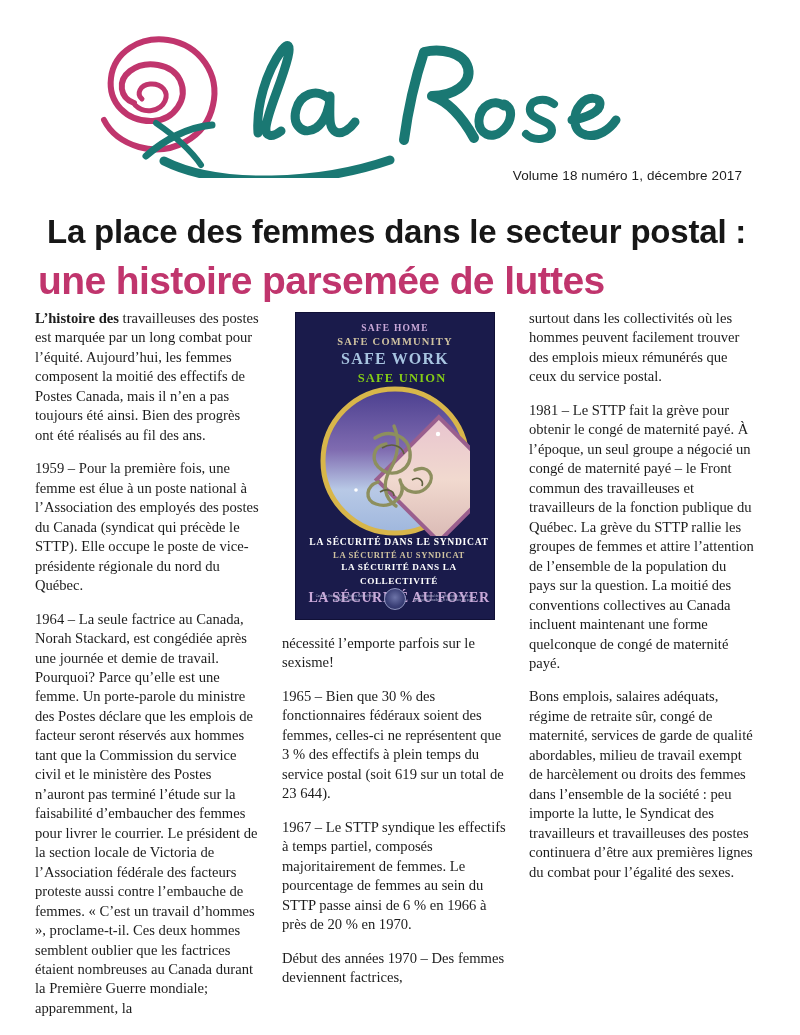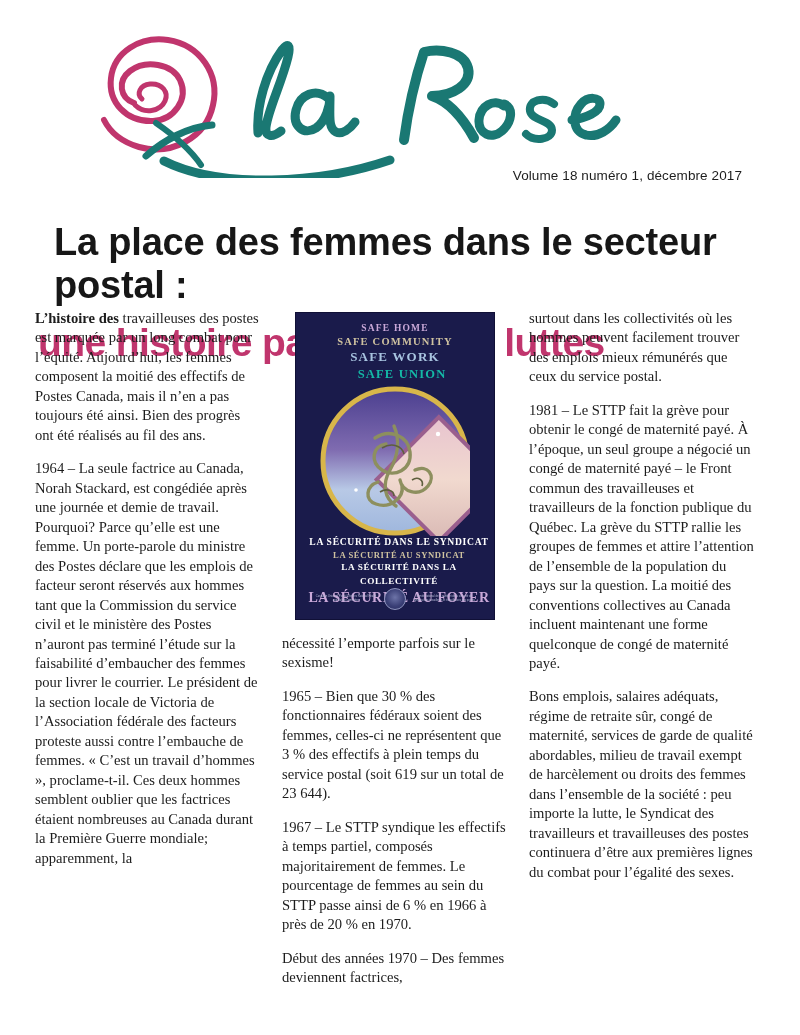--- a/index.html
+++ b/index.html
@@ -45,25 +45,25 @@
   
   .headline-block {
     position: absolute;
     left: 38px;
     top: 205px;
     width: 724px;
   }
   .headline-main {
     font-family: "Liberation Sans", sans-serif;
     font-weight: bold;
-    font-size: 38px;
+    font-size: 33px;
     line-height: 1.12;
     color: #171717;
     letter-spacing: -0.2px;
-    margin: 16px;
+    margin: 9px;
   }
   .headline-sub {
     font-family: "Liberation Sans", sans-serif;
     font-weight: bold;
     font-size: 39px;
     line-height: 1.1;
     color: #c0356d;
     letter-spacing: -0.6px;
     margin: 3px 0 0 0;
   }
@@ -115,22 +115,22 @@
     position: absolute;
     left: 0; right: 0; top: 9px;
     text-align: center;
     font-family: "Liberation Serif", serif;
     font-weight: bold;
     letter-spacing: 1.2px;
   }
   .poster-top span { display: block; line-height: 1.32; }
   .pl1 { font-size: 9.5px; color: #c9a8d8; }
   .pl2 { font-size: 10.5px; color: #cfc2a0; }
-  .pl3 { font-size: 13px; color: #a8c4e0; }
-  .pl4 { font-size: 12.5px; color: #14b8a6; padding-left: 14px; }
+  .pl3 { font-size: 16px; color: #a8c4e0; }
+  .pl4 { font-size: 12.5px; color: #84cc16; padding-left: 14px; }
 
   .poster-medallion {
     position: absolute;
     left: 50%;
     top: 73px;
     transform: translateX(-50%);
     width: 150px;
     height: 150px;
   }
   .medallion-svg { display:block; width:150px; height:150px; }
@@ -221,20 +221,21 @@
 
 <div class="headline-block">
   <h1 class="headline-main">La place des femmes dans le secteur postal :</h1>
   <h2 class="headline-sub">une histoire parsemée de luttes</h2>
 </div>
 
 <div class="columns">
 
   <div class="col">
     <p><span class="lead-run-in">L’histoire des </span><span>travailleuses des postes est marquée par un long combat pour l’équité. Aujourd’hui, les femmes composent la moitié des effectifs de Postes Canada, mais il n’en a pas toujours été ainsi. Bien des progrès ont été réalisés au fil des ans.</span></p>
+    <p>1959 – Pour la première fois, une femme est élue à un poste national à l’Association des employés des postes du Canada (syndicat qui précède le STTP). Elle occupe le poste de vice-présidente régionale du nord du Québec.</p>
     <p>1964 – La seule factrice au Canada, Norah Stackard, est congédiée après une journée et demie de travail. Pourquoi? Parce qu’elle est une femme. Un porte-parole du ministre des Postes déclare que les emplois de facteur seront réservés aux hommes tant que la Commission du service civil et le ministère des Postes n’auront pas terminé l’étude sur la faisabilité d’embaucher des femmes pour livrer le courrier. Le président de la section locale de Victoria de l’Association fédérale des facteurs proteste aussi contre l’embauche de femmes. « C’est un travail d’hommes », proclame-t-il. Ces deux hommes semblent oublier que les factrices étaient nombreuses au Canada durant la Première Guerre mondiale; apparemment, la</p>
   </div>
 
   <div class="col">
 
     <div class="poster-figure">
       <div class="poster">
 
         <div class="poster-top">
           <span class="pl1">SAFE HOME</span>

